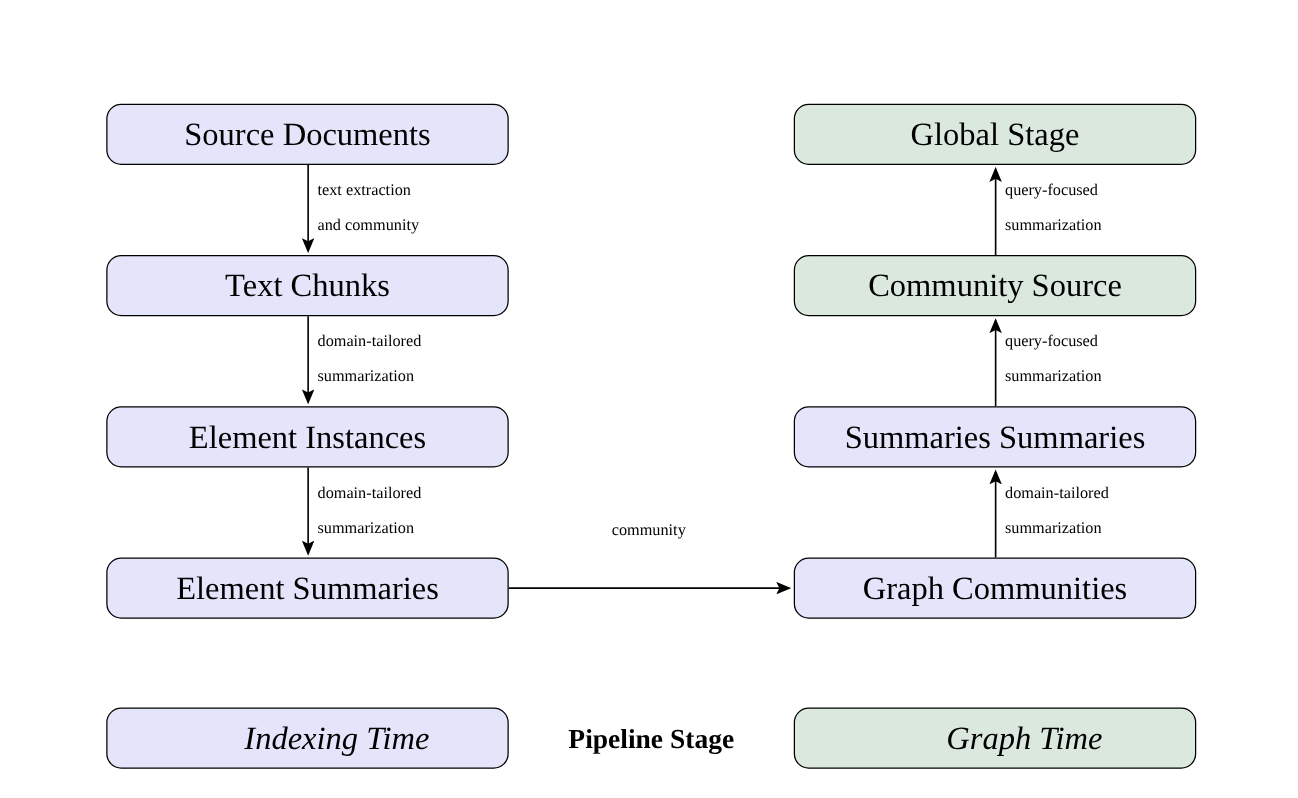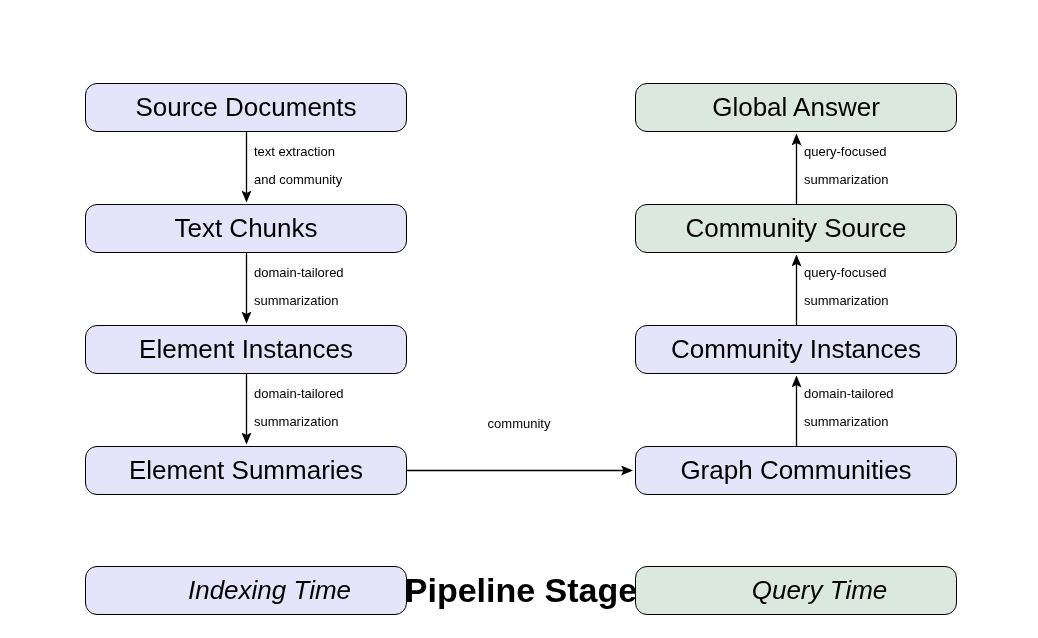--- a/index.html
+++ b/index.html
@@ -1,21 +1,21 @@
 <!DOCTYPE html>
 <html style="--indexing-fill: #e4e4fa; --query-fill: #dae8de;"><head>
 <meta charset="utf-8">
 <style>
   html, body { margin: 0; padding: 0; background: #ffffff; }
   .canvas {
     position: relative;
     width: 1038px;
     height: 638px;
     background: #ffffff;
-    font-family: Liberation Sans, sans-serif;
+    font-family: Liberation Serif, serif;
     color: #000;
     overflow: hidden;
   }
   .arrow-layer {
     position: absolute;
     left: 0; top: 0;
     width: 1038px; height: 638px;
     pointer-events: none;
   }
   .node {
@@ -47,21 +47,21 @@
   .pipeline-stage {
     position: absolute;
     left: 407px;
     top: 566px;
     width: 228px;
     height: 49px;
     display: flex;
     align-items: center;
     justify-content: center;
     font-weight: bold;
-    font-size: 34px;
+    font-size: 22px;
     white-space: nowrap;
   }
 </style>
 </head>
 <body>
 
 <div class="canvas">
 
   <svg class="arrow-layer" viewBox="0 0 1038 638">
     <defs>
@@ -85,27 +85,27 @@
     <span>Element Instances</span>
   </div>
   <div class="node fill-indexing" style="left:85px; top:204px">
     <span>Text Chunks</span>
   </div>
   <div class="node fill-indexing" style="left:85px; top:446px">
     <span>Element Summaries</span>
   </div>
 
   <div class="node fill-query" style="left:635px; top:83px">
-    <span>Global Answer</span>
+    <span>Global Stage</span>
   </div>
   <div class="node fill-query" style="left:635px; top:204px">
     <span>Community Source</span>
   </div>
   <div class="node fill-indexing" style="left:635px; top:325px">
-    <span>Community Instances</span>
+    <span>Summaries Summaries</span>
   </div>
   <div class="node fill-indexing" style="left:635px; top:446px">
     <span>Graph Communities</span>
   </div>
 
   <div class="edge-label" style="left:254px; top:138px">
     <div>text extraction</div>
     <div>and community</div>
   </div>
   <div class="edge-label" style="left:254px; top:259px">
@@ -132,16 +132,16 @@
 
   <div class="edge-label centered" style="left:519px; top:410px">
     <div>community</div>
   </div>
 
   <div class="node fill-indexing legend-node" style="left:85px; top:566px">
     <span>Indexing Time</span>
   </div>
   <div class="pipeline-stage">Pipeline Stage</div>
   <div class="node fill-query legend-node" style="left:635px; top:566px">
-    <span>Query Time</span>
+    <span>Graph Time</span>
   </div>
 
 </div>
 
 </body></html>

